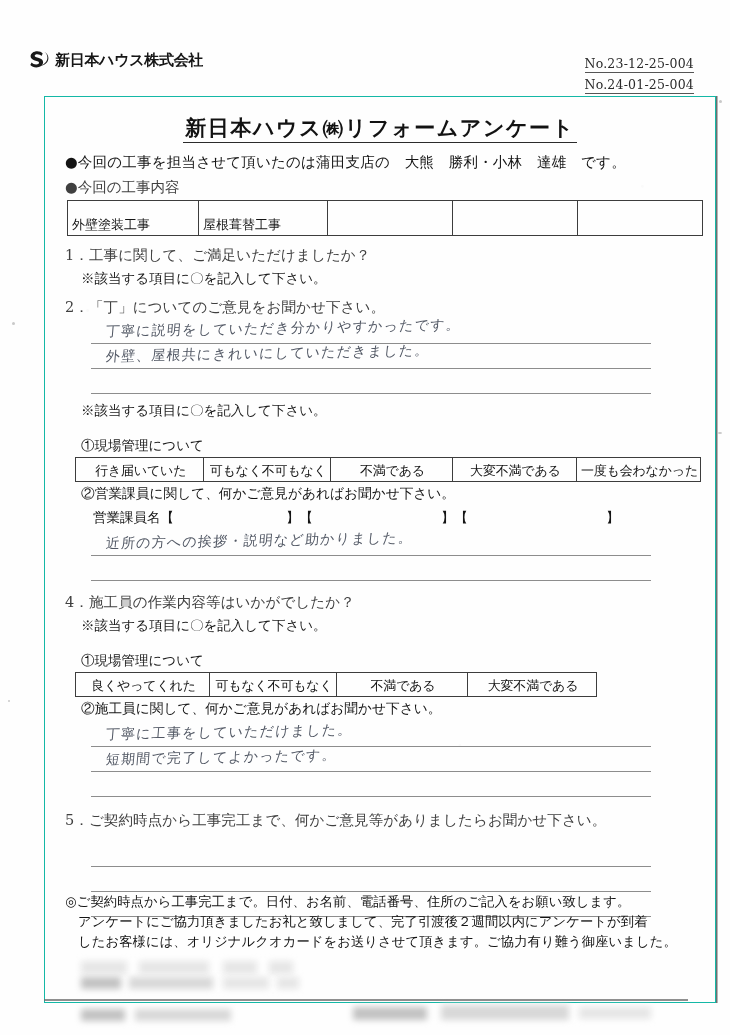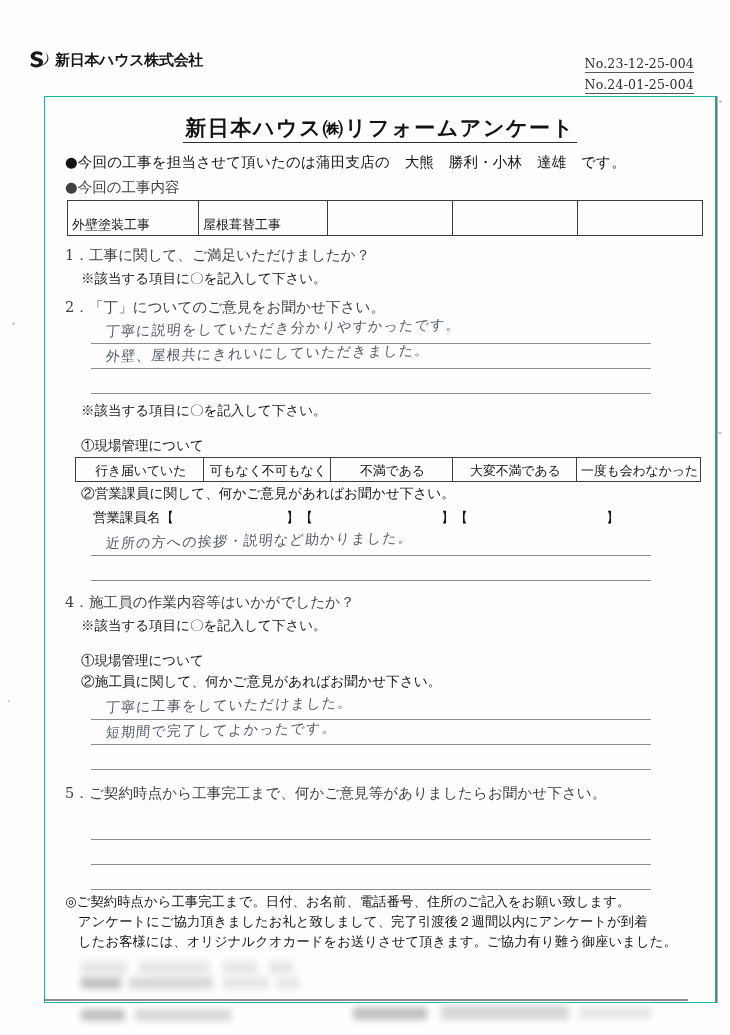--- a/index.html
+++ b/index.html
@@ -388,20 +388,30 @@
           <div class="wline">
             <span class="hw"></span>
           </div>
         </div>
       </div>
 
       <div class="q" style="margin-top:12px">
         <div class="q-title">4．施工員の作業内容等はいかがでしたか？</div>
         <div class="q-note">※該当する項目に〇を記入して下さい。</div>
         <div class="q-sub">①現場管理について</div>
+        <table class="grid ratingtable">
+          <tbody>
+              <tr>
+            <td style="width:127px">良くやってくれた</td>
+            <td style="width:120px">可もなく不可もなく</td>
+            <td style="width:124px">不満である</td>
+            <td style="width:122px">大変不満である</td>
+          </tr>
+        </tbody>
+          </table>
         <div class="q-sub2">②施工員に関して、何かご意見があればお聞かせ下さい。</div>
         <div class="writelines" style="width:560px; margin-top:4px">
           <div class="wline">
             <span class="hw">丁寧に工事をしていただけました。</span>
           </div>
           <div class="wline">
             <span class="hw">短期間で完了してよかったです。</span>
           </div>
           <div class="wline">
             <span class="hw"></span>

